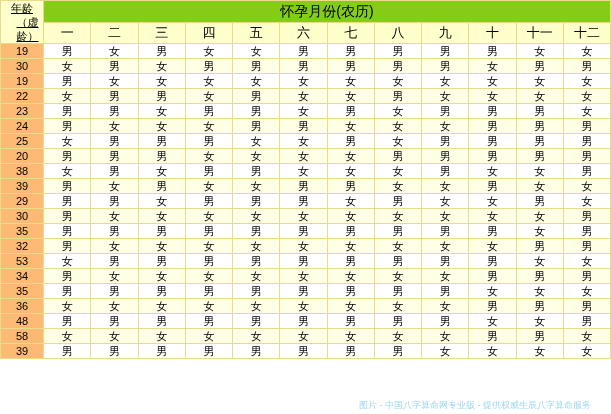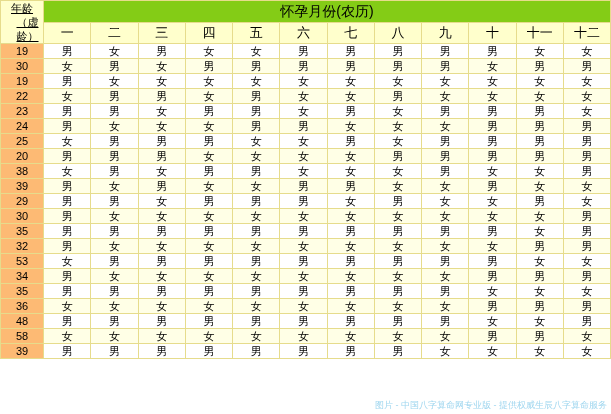--- a/index.html
+++ b/index.html
@@ -66,21 +66,21 @@
     font-weight: bold;
     width: 42px;
   }
   td.v {
     font-size: 11px;
   }
   tr.odd td.v { background: #ffffff; }
   tr.even td.v { background: #ffffe6; }
   .watermark {
     position: absolute;
-    right: 4px;
+    right: 20px;
     bottom: 2px;
     font-size: 9px;
     color: #9fd6ef;
     letter-spacing: 0px;
     white-space: nowrap;
   }
 </style>
 </head>
 <body>
 

